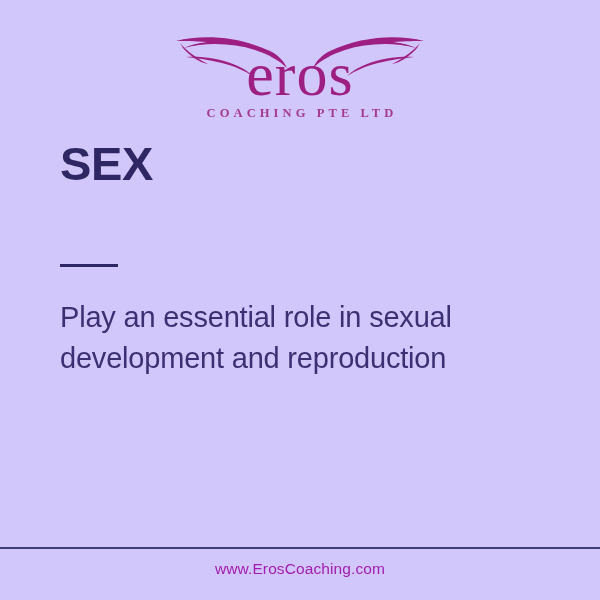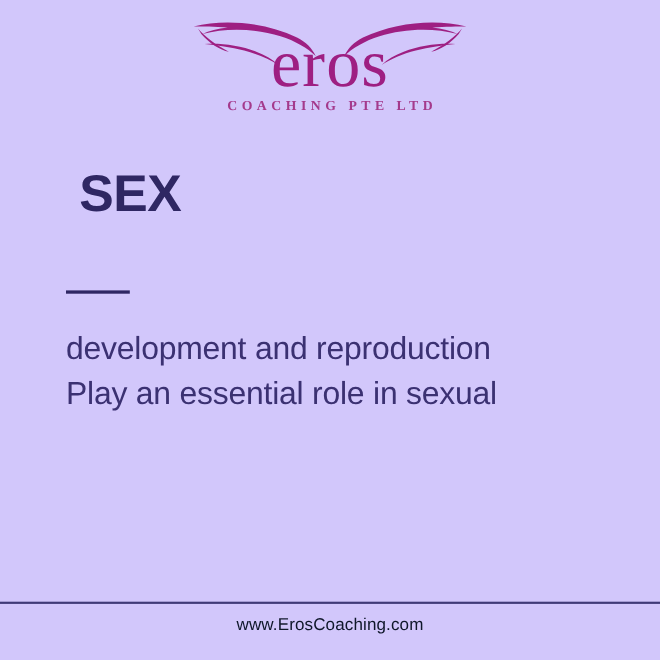--- a/index.html
+++ b/index.html
@@ -23,21 +23,21 @@
     background: #d2c7fb;
     box-sizing: border-box;
     display: flex;
     flex-direction: column;
   }
 
   
   .logo-block {
     position: absolute;
     left: 0;
-    top: 8px;
+    top: 25px;
     width: 600px;
     height: 105px;
     display: flex;
     align-items: flex-start;
     justify-content: center;
   }
   .logo-svg {
     display: block;
   }
   .logo-wordmark {
@@ -53,21 +53,21 @@
     font-weight: 700;
     fill: #a43a8c;
     letter-spacing: 4.1px;
   }
 
   
   .headline {
     position: absolute;
     left: 60px;
     top: 140px;
-    margin: 12px;
+    margin: 0;
     font-family: "Liberation Sans", sans-serif;
     font-size: 47px;
     line-height: 48px;
     font-weight: 700;
     letter-spacing: -0.4px;
     color: #2f2763;
     text-transform: uppercase;
   }
   .headline .line {
     display: block;
@@ -113,21 +113,21 @@
   .footer {
     position: absolute;
     left: 0;
     top: 560px;
     width: 600px;
     text-align: center;
     font-family: "Liberation Sans", sans-serif;
     font-size: 15.5px;
     font-weight: 400;
     letter-spacing: 0.1px;
-    color: #0f172a;
+    color: #a21caf;
   }
 </style>
 </head>
 <body>
 
 <div class="card">
 
   <div class="logo-block">
     <svg class="logo-svg" width="260" height="104" viewBox="0 0 260 104">
 
@@ -153,20 +153,20 @@
     </svg>
   </div>
 
   <h1 class="headline">
     <span class="line">SEX</span>
   </h1>
 
   <div class="rule-short"></div>
 
   <p class="subtitle">
+    <span class="line">Play an essential role in sexual</span>
     <span class="line">development and reproduction</span>
-    <span class="line">Play an essential role in sexual</span>
   </p>
 
   <div class="footer-rule"></div>
   <div class="footer">www.ErosCoaching.com</div>
 
 </div>
 
 </body></html>

